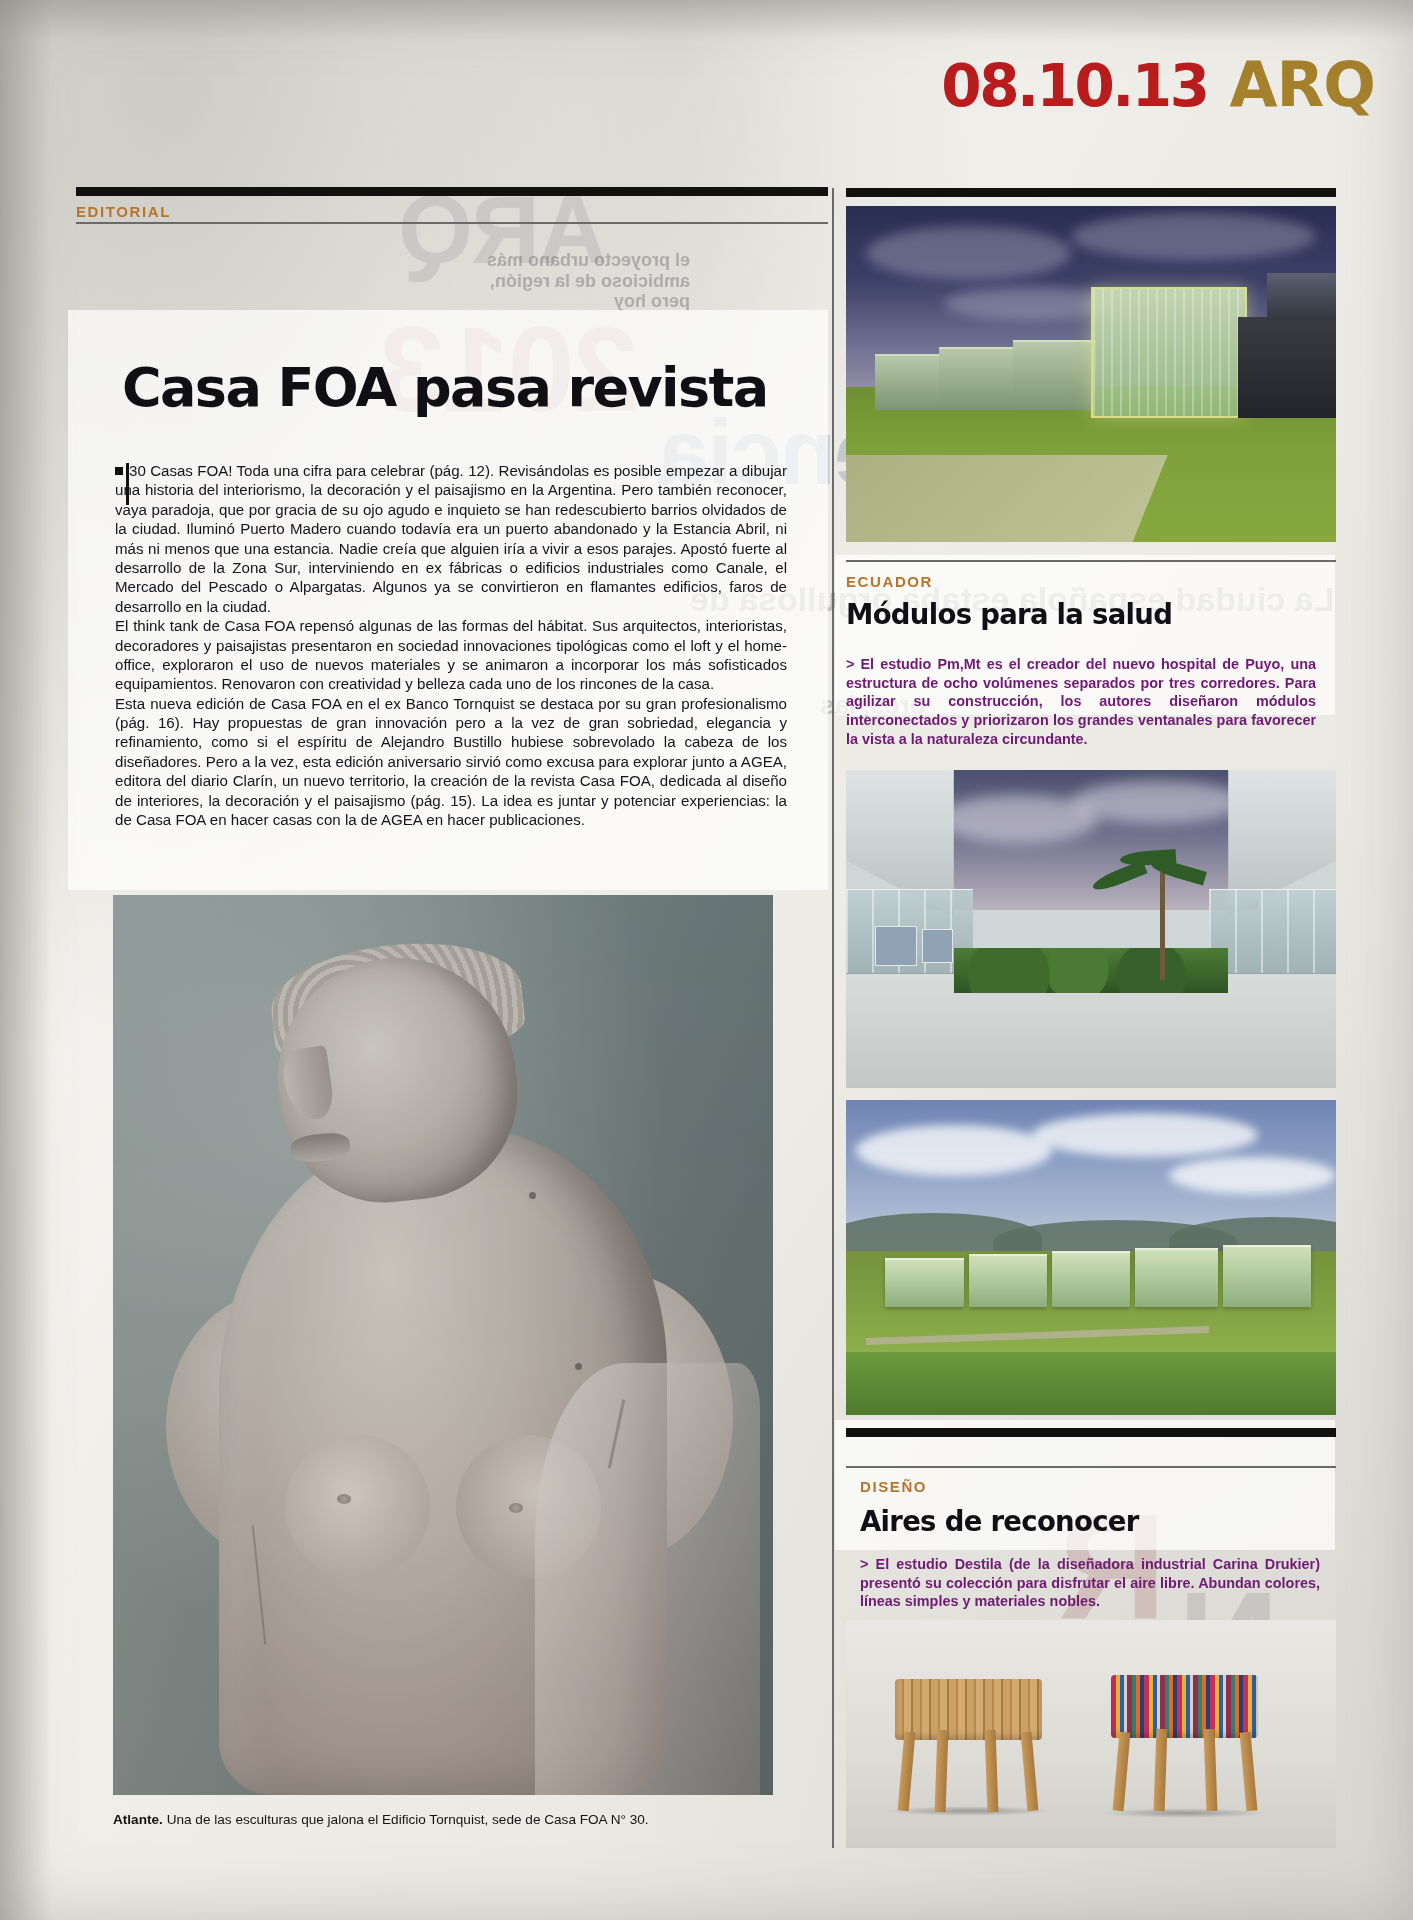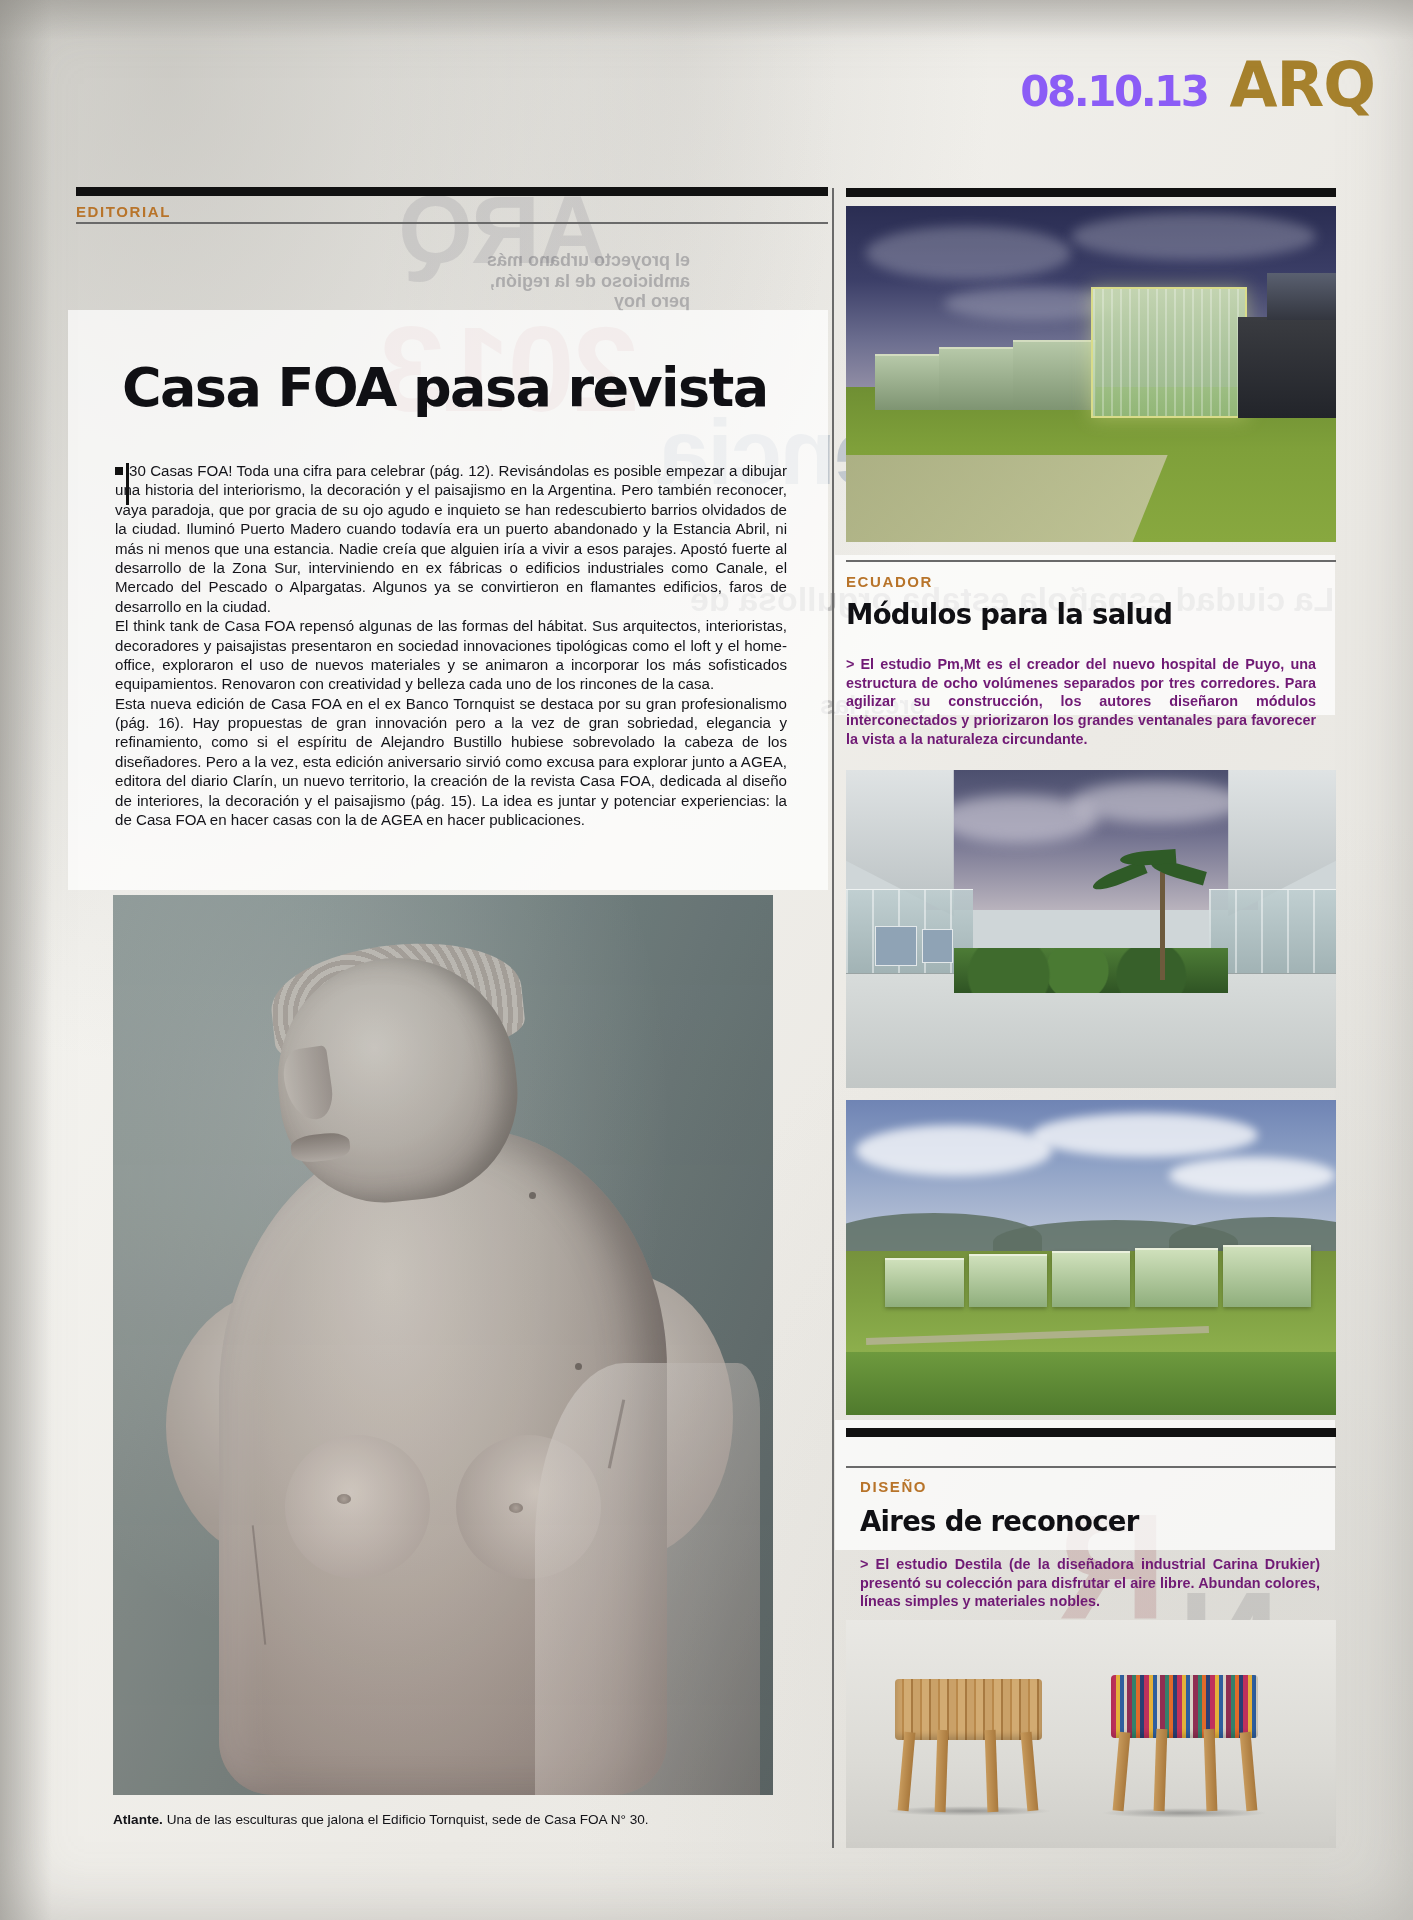--- a/index.html
+++ b/index.html
@@ -49,24 +49,24 @@
   
   .masthead {
     position: absolute;
     right: 38px;
     top: 48px;
     display: flex;
     align-items: baseline;
     gap: 22px;
   }
   .masthead-date {
-    font-size: 42px;
+    font-size: 58px;
     font-weight: bold;
     letter-spacing: -2.5px;
-    color: #8b5cf6;
+    color: #b91c1c;
     font-family: "DejaVu Sans", sans-serif;
   }
   .masthead-logo {
     font-size: 62px;
     font-weight: bold;
     letter-spacing: -1px;
     color: #a6812c;
     font-family: "DejaVu Sans", sans-serif;
   }
 

